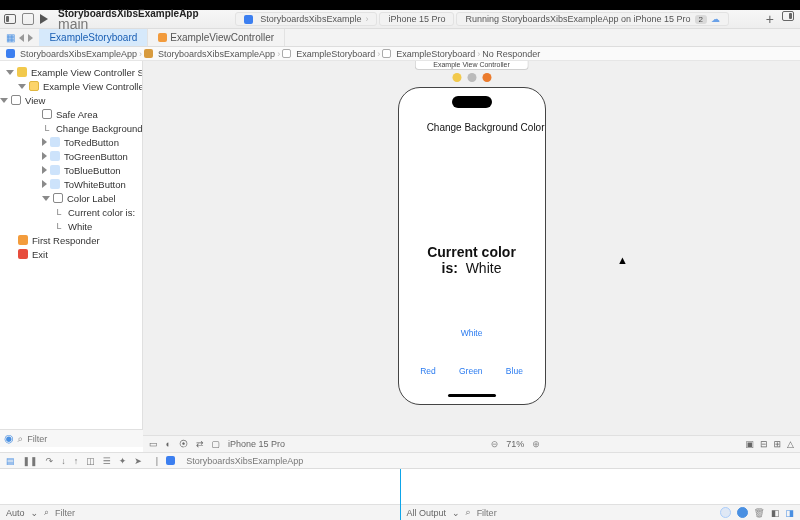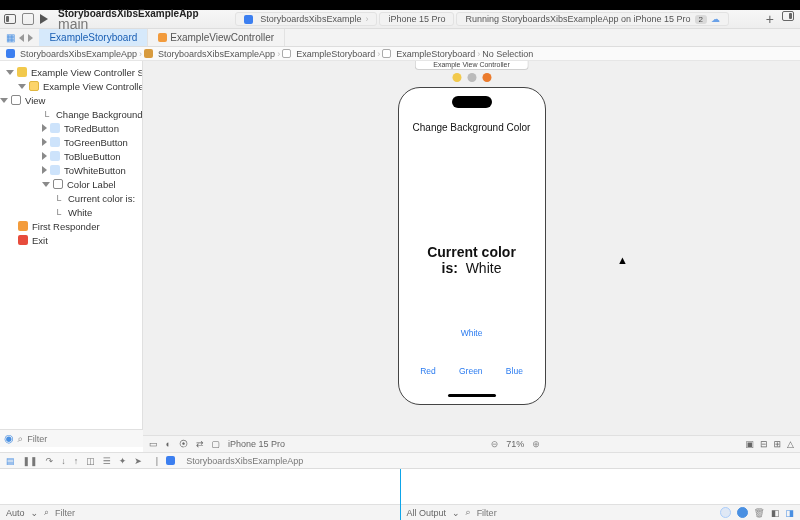--- a/index.html
+++ b/index.html
@@ -41,21 +41,21 @@
   .p1{padding-left:6px;} .p2{padding-left:18px;} .p3{} .p4{padding-left:42px;} .p5{padding-left:54px;}
   .sb-filter { position:absolute; bottom:73px; left:0; width:143px; height:18px; border-top:1px solid #e0e0e0; background:#f7f7f7; display:flex; align-items:center; padding:0 4px; gap:4px; }
   .sb-filter .mag{color:#888;font-size:10px;}
   .sb-filter input { flex:1; border:none; background:transparent; font-size:9px; outline:none; color:#666; }
   .canvas { flex:1; background:#f0f0f0; position:relative; overflow:hidden; }
   .scene-label { position:absolute; top:-1px; left:50%; transform:translateX(-50%); background:#fff; border:1px solid #d0d0d0; border-radius:0 0 4px 4px; padding:1px 18px; font-size:7px; color:#444; border-top:none; }
   .scene-pips { position:absolute; top:12px; left:50%; transform:translateX(-50%); display:flex; gap:6px; }
   .pip{width:9px;height:9px;border-radius:50%;} .pip.y{background:#f2c94c;} .pip.g{background:#bbb;} .pip.o{background:#eb7b2d;}
   .phone { position:absolute; top:26px; left:50%; transform:translateX(-50%); width:148px; height:318px; background:#fff; border:1.5px solid #444; border-radius:22px; }
   .island{position:absolute;top:8px;left:50%;transform:translateX(-50%);width:40px;height:12px;background:#000;border-radius:8px;}
-  .ph-title{position:absolute;top:34px;left:0;right:0;text-align:center;font-size:10px;color:#111;}
+  .ph-title{position:absolute;top:34px;left:0;right:0;text-align:right;font-size:10px;color:#111;}
   .ph-status{position:absolute;top:156px;left:0;right:0;text-align:center;font-size:14px;color:#111;}
   .ph-white{position:absolute;top:240px;left:0;right:0;text-align:center;font-size:8.5px;color:#2a7bf0;}
   .ph-row{position:absolute;top:278px;left:0;right:0;display:flex;justify-content:space-around;font-size:8.5px;color:#2a7bf0;padding:0 10px;}
   .home-ind{position:absolute;bottom:7px;left:50%;transform:translateX(-50%);width:48px;height:3px;background:#000;border-radius:2px;}
   .cursor{position:absolute;left:474px;top:193px;font-size:11px;color:#000;}
   .canvas-bar { position:absolute; left:143px; right:0; top:435px; height:17px; background:#f4f4f4; border-top:1px solid #e0e0e0; display:flex; align-items:center; padding:0 6px; gap:8px; font-size:9px; color:#666; }
   .canvas-bar .sp{flex:1;}
   .zoom-mag{color:#888;}
   .insp-icons { display:flex; gap:6px; }
   .debug-bar { position:absolute; left:0; right:0; top:452px; height:16px; background:#f7f7f7; border-top:1px solid #e0e0e0; display:flex; align-items:center; padding:0 6px; gap:8px; font-size:9px; color:#777; }
@@ -129,40 +129,44 @@
     <span class="sep">›</span>
   <span class="cr-ic ci-folder"></span>
     <span>StoryboardsXibsExampleApp</span>
     <span class="sep">›</span>
   <span class="cr-ic ci-sb"></span>
     <span>ExampleStoryboard</span>
     <span class="sep">›</span>
   <span class="cr-ic ci-sb"></span>
     <span>ExampleStoryboard</span>
     <span class="sep">›</span>
-  <span>No Selection</span>
+  <span>No Responder</span>
 </div>
 
 <div class="main">
   <div class="sidebar">
     <div class="tree">
       <div class="node p1">
           <span class="tw open"></span>
           <span class="ic ic-scene"></span>
           <span>Example View Controller Scene</span>
         </div>
       <div class="node p2">
           <span class="tw open"></span>
           <span class="ic ic-vc"></span>
           <span>Example View Controller</span>
         </div>
       <div class="node p3">
           <span class="tw open"></span>
           <span class="ic ic-view"></span>
           <span>View</span>
+        </div>
+      <div class="node p4">
+          <span class="ic ic-view"></span>
+          <span>Safe Area</span>
         </div>
       <div class="node p4">
           <span class="ic ic-l">L</span>
           <span>Change Background Col...</span>
         </div>
       <div class="node p4">
           <span class="tw closed"></span>
           <span class="ic" style="background:#cde3fb"></span>
           <span>ToRedButton</span>
         </div>

